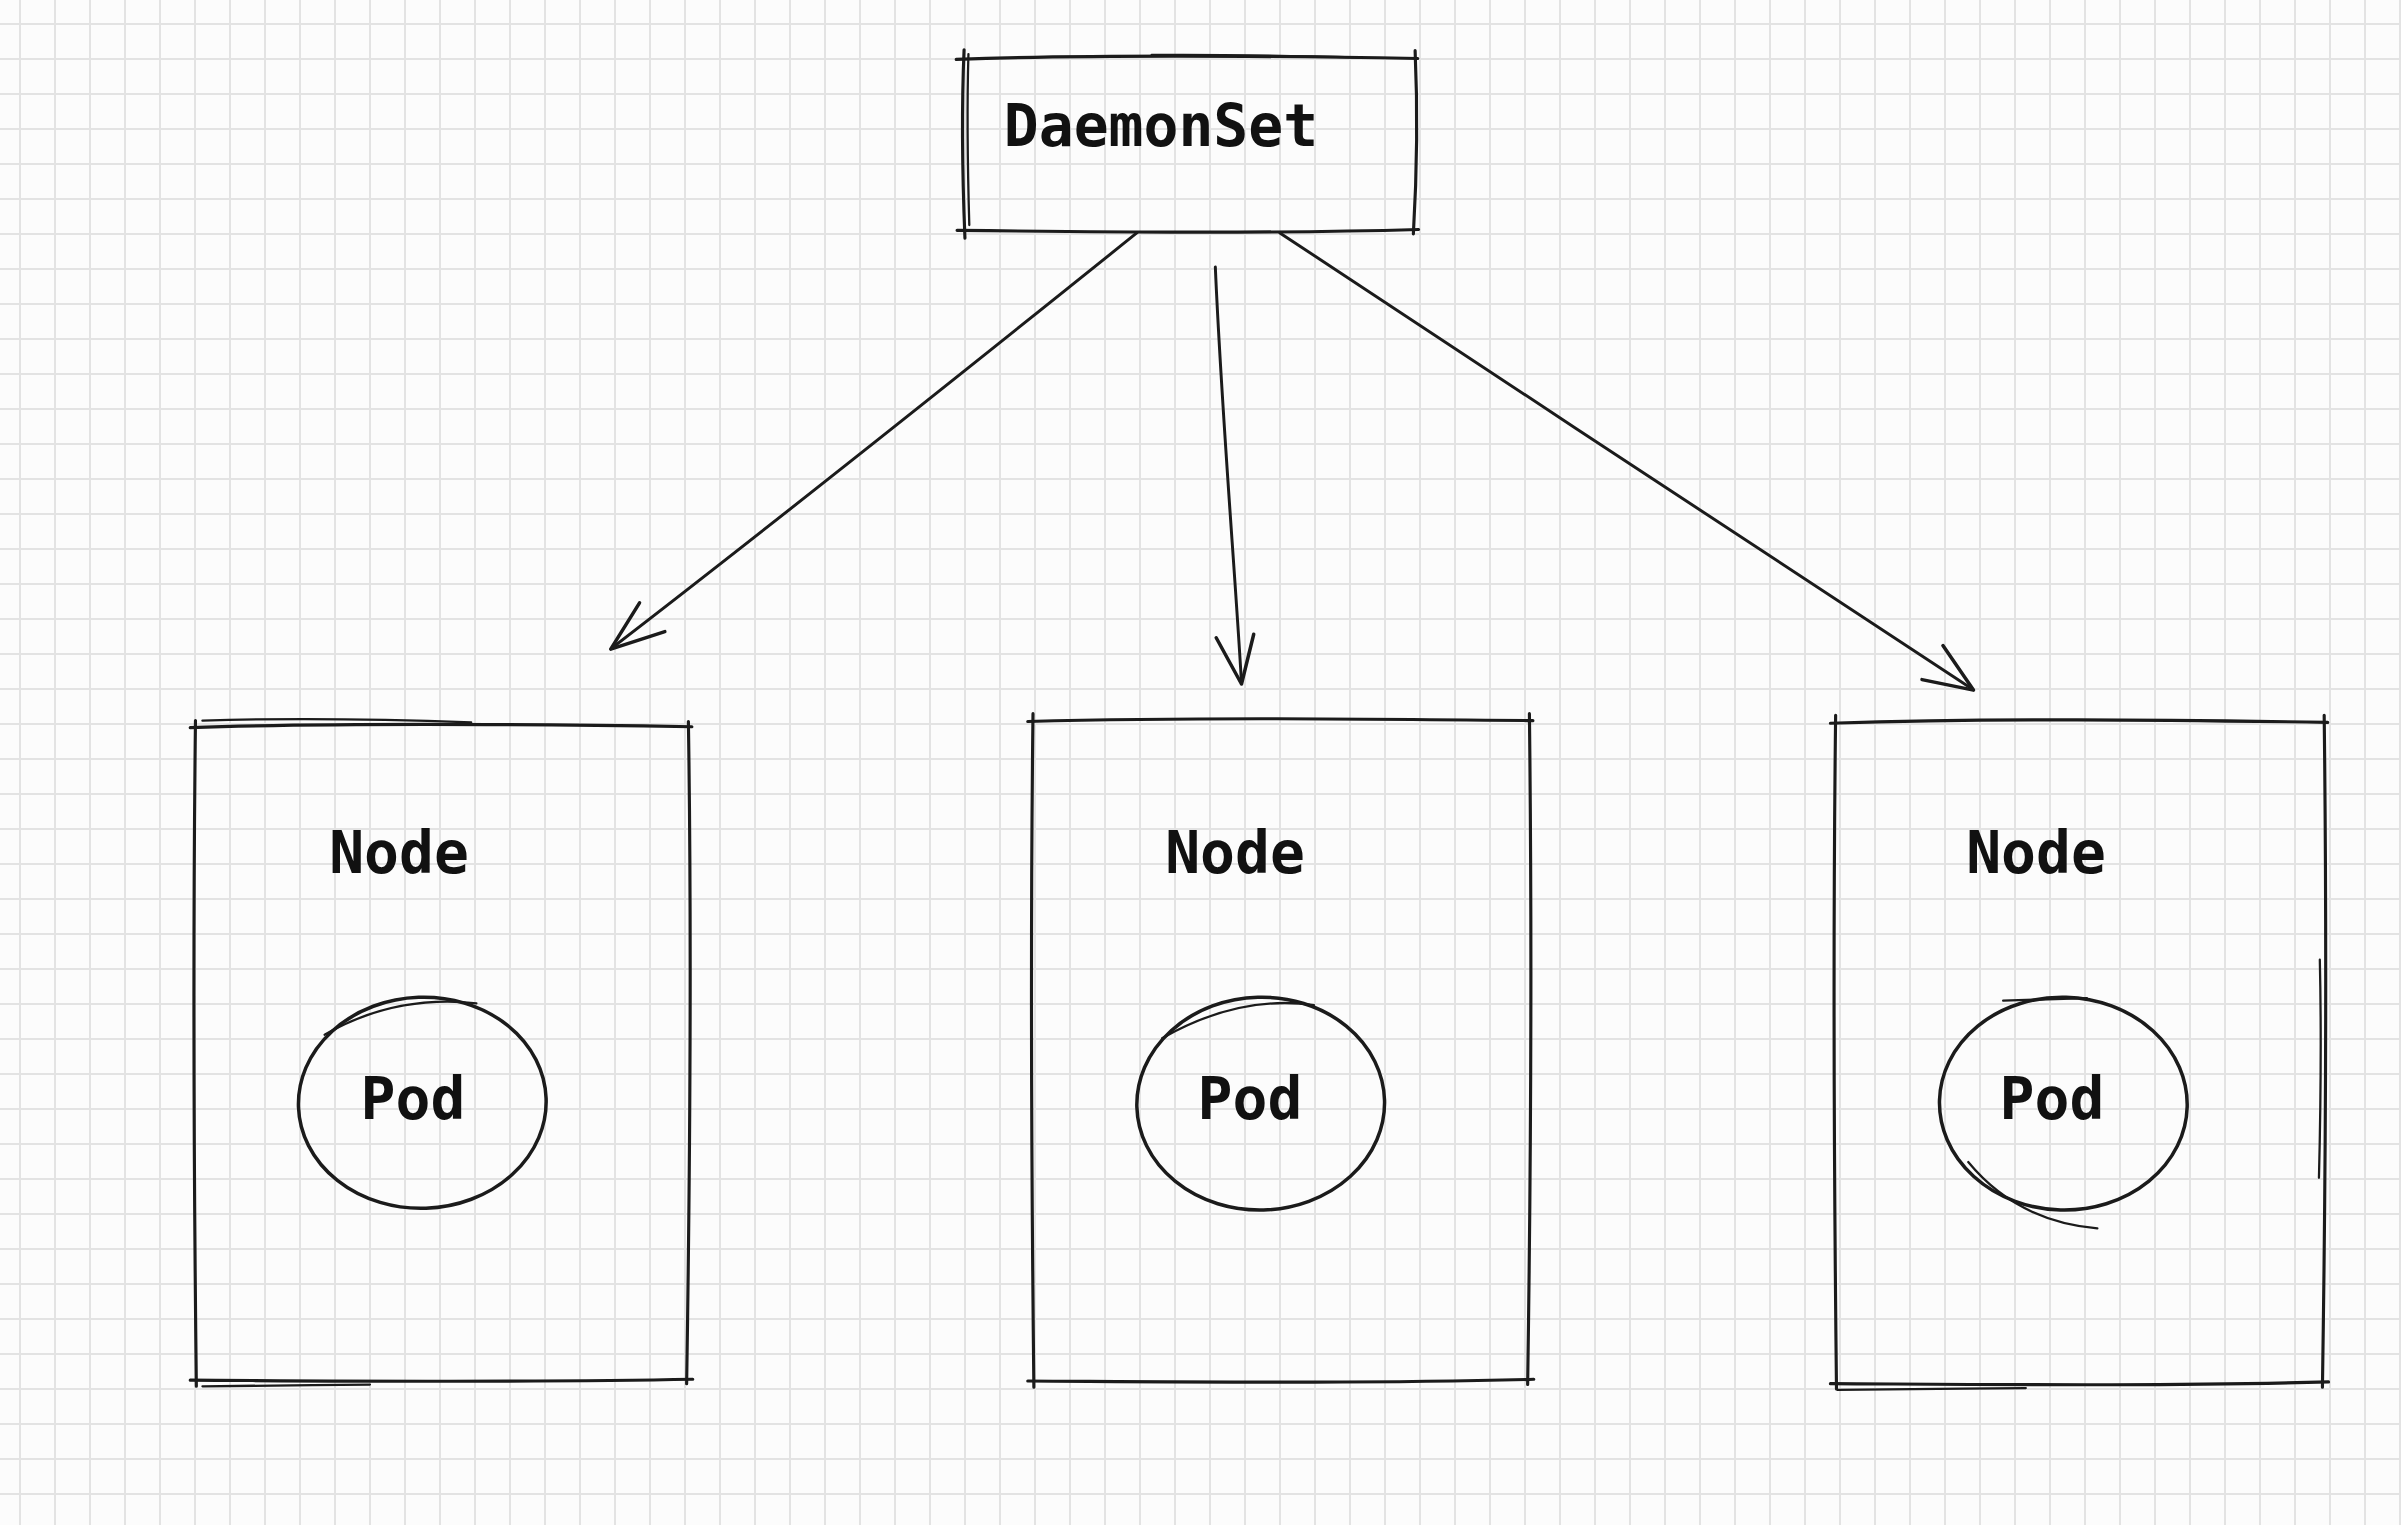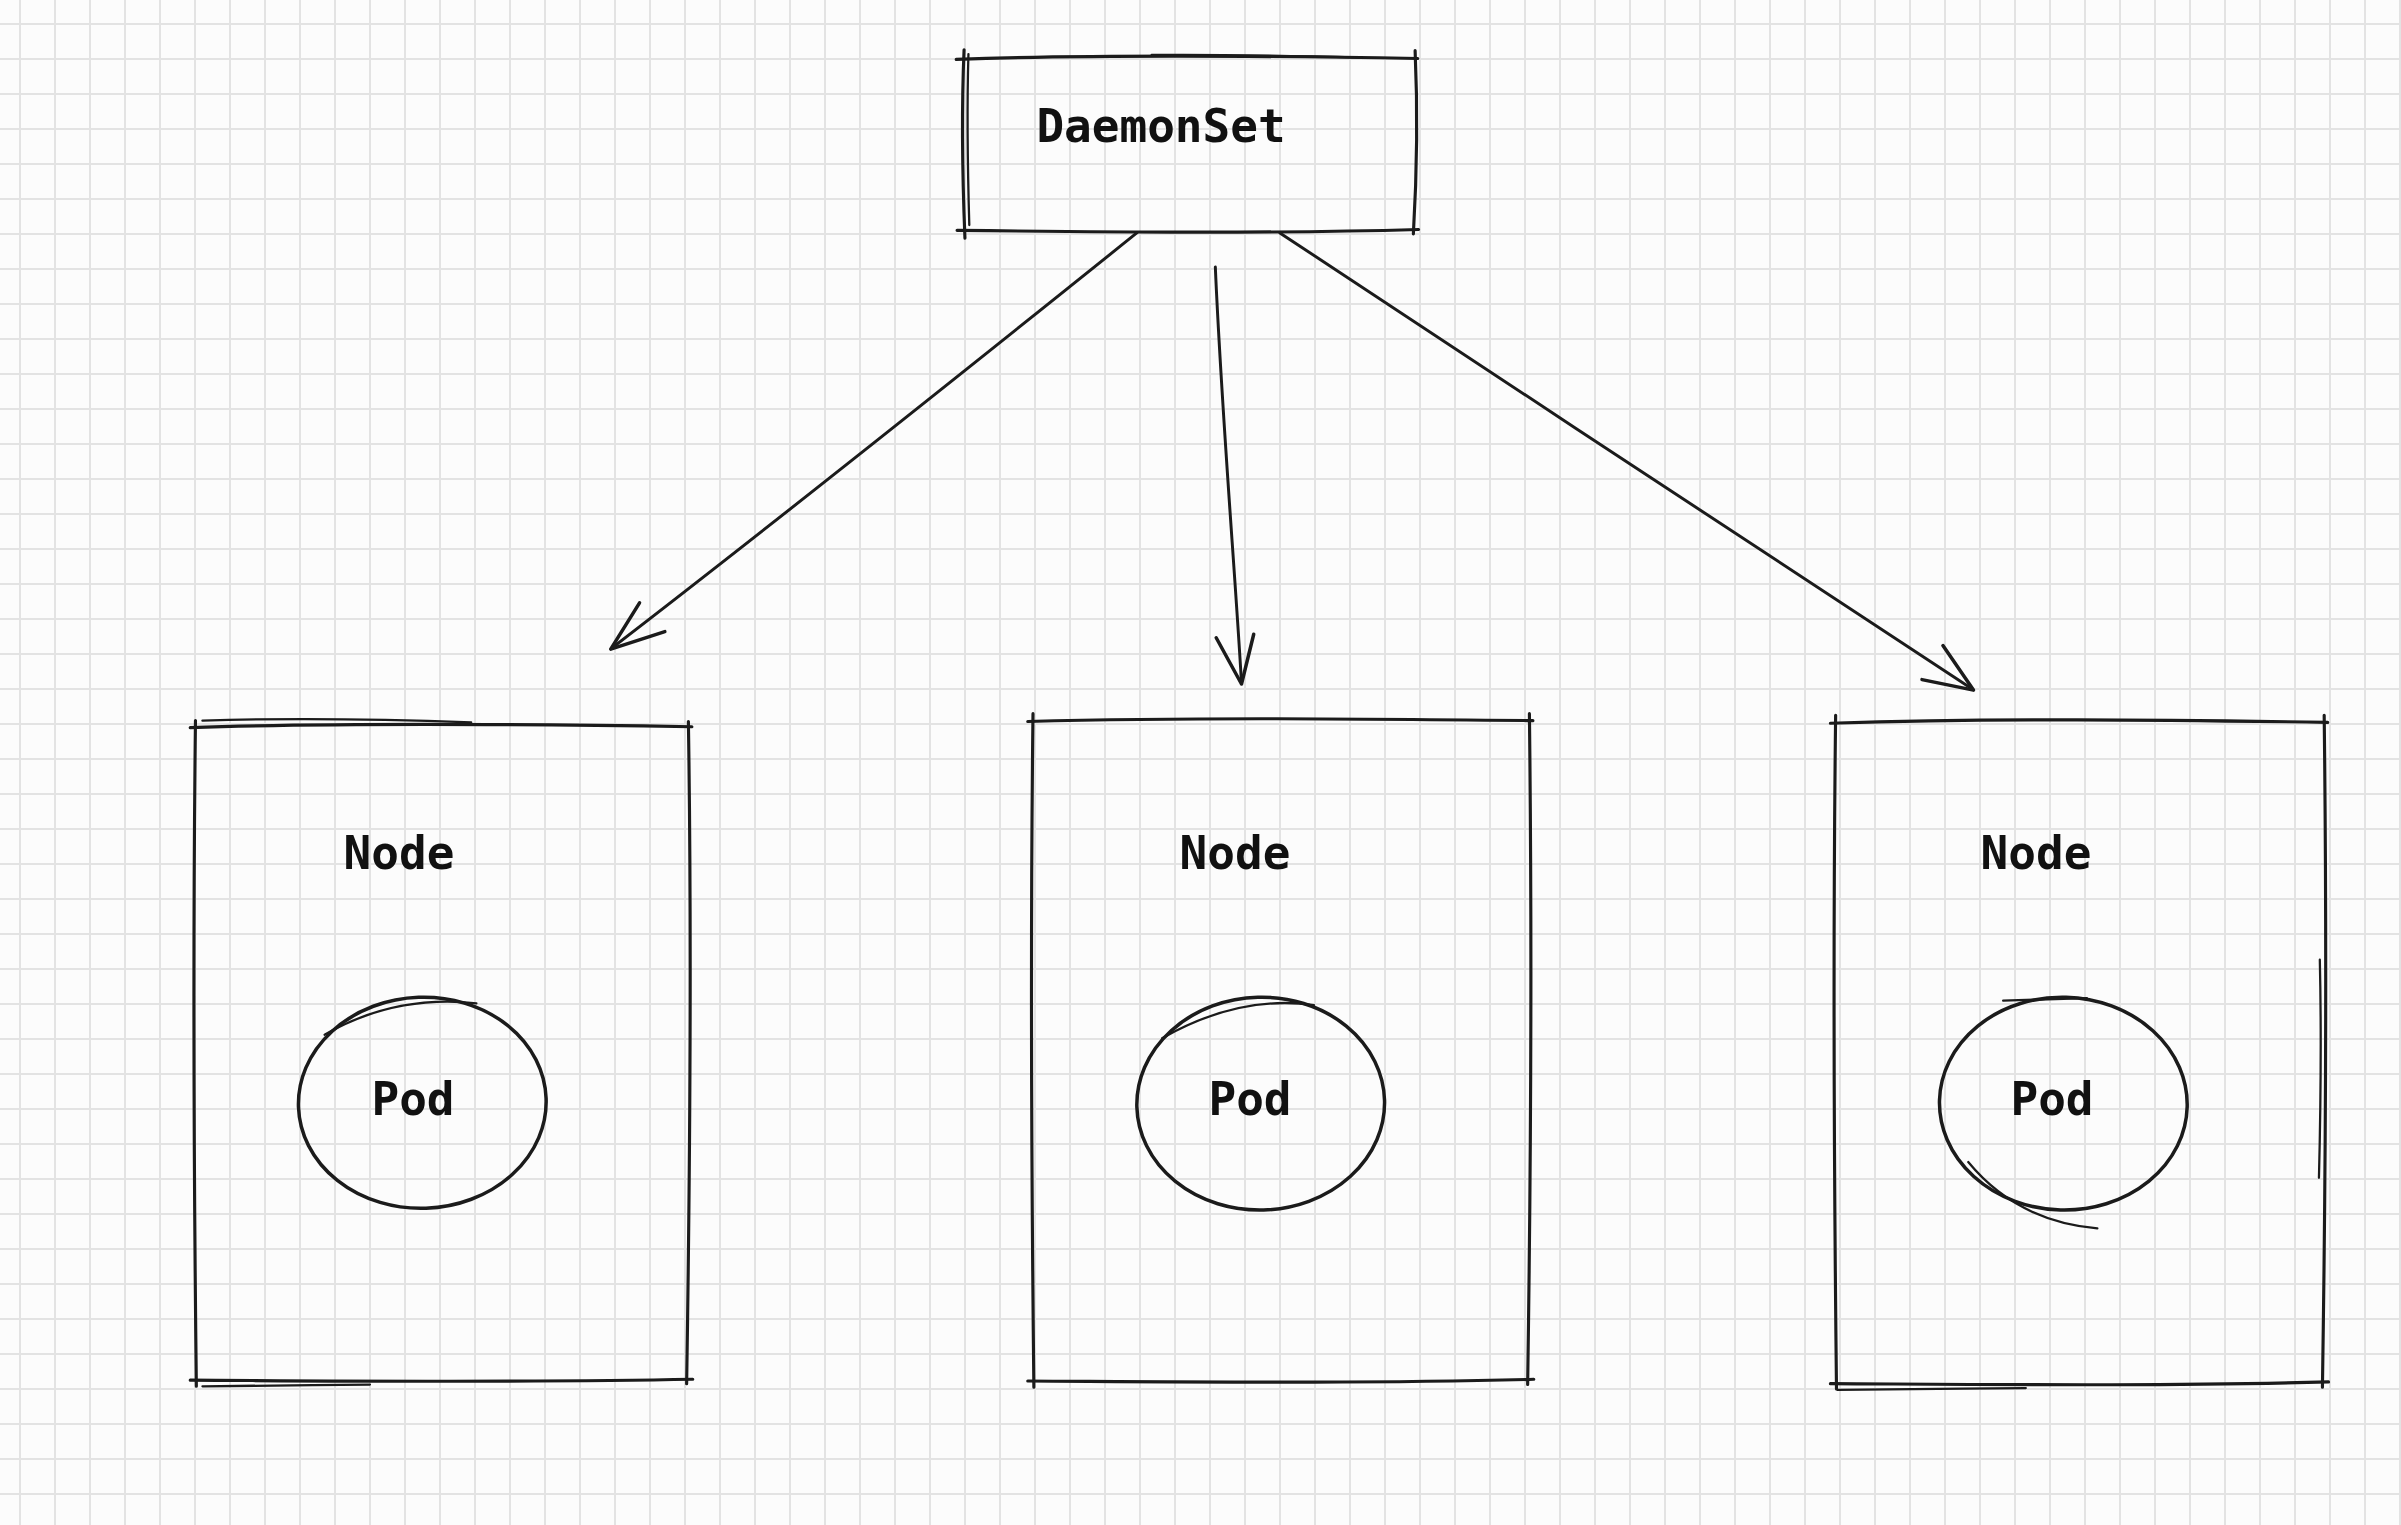--- a/index.html
+++ b/index.html
@@ -23,21 +23,21 @@
   svg.sketch path, svg.sketch ellipse{
     fill:none;stroke:var(--ink);stroke-linecap:round;stroke-linejoin:round;
   }
   .stroke-box{stroke-width:3.6px;}
   .stroke-thin{stroke-width:2.6px;}
   .stroke-ellipse{stroke-width:4px;}
   .stroke-arrow{stroke-width:3.4px;}
   .stroke-head{stroke-width:4px;}
   .label{
     position:absolute;transform:translate(-50%,-50%);
-    font-weight:700;font-size:46px;line-height:1;
+    font-weight:700;font-size:58px;line-height:1;
     color:var(--text);white-space:nowrap;letter-spacing:0;
   }
 </style>
 </head>
 <body>
 
 <div class="canvas">
 
   <svg class="sketch" viewBox="0 0 2752 1748" xmlns="http://www.w3.org/2000/svg">
 

